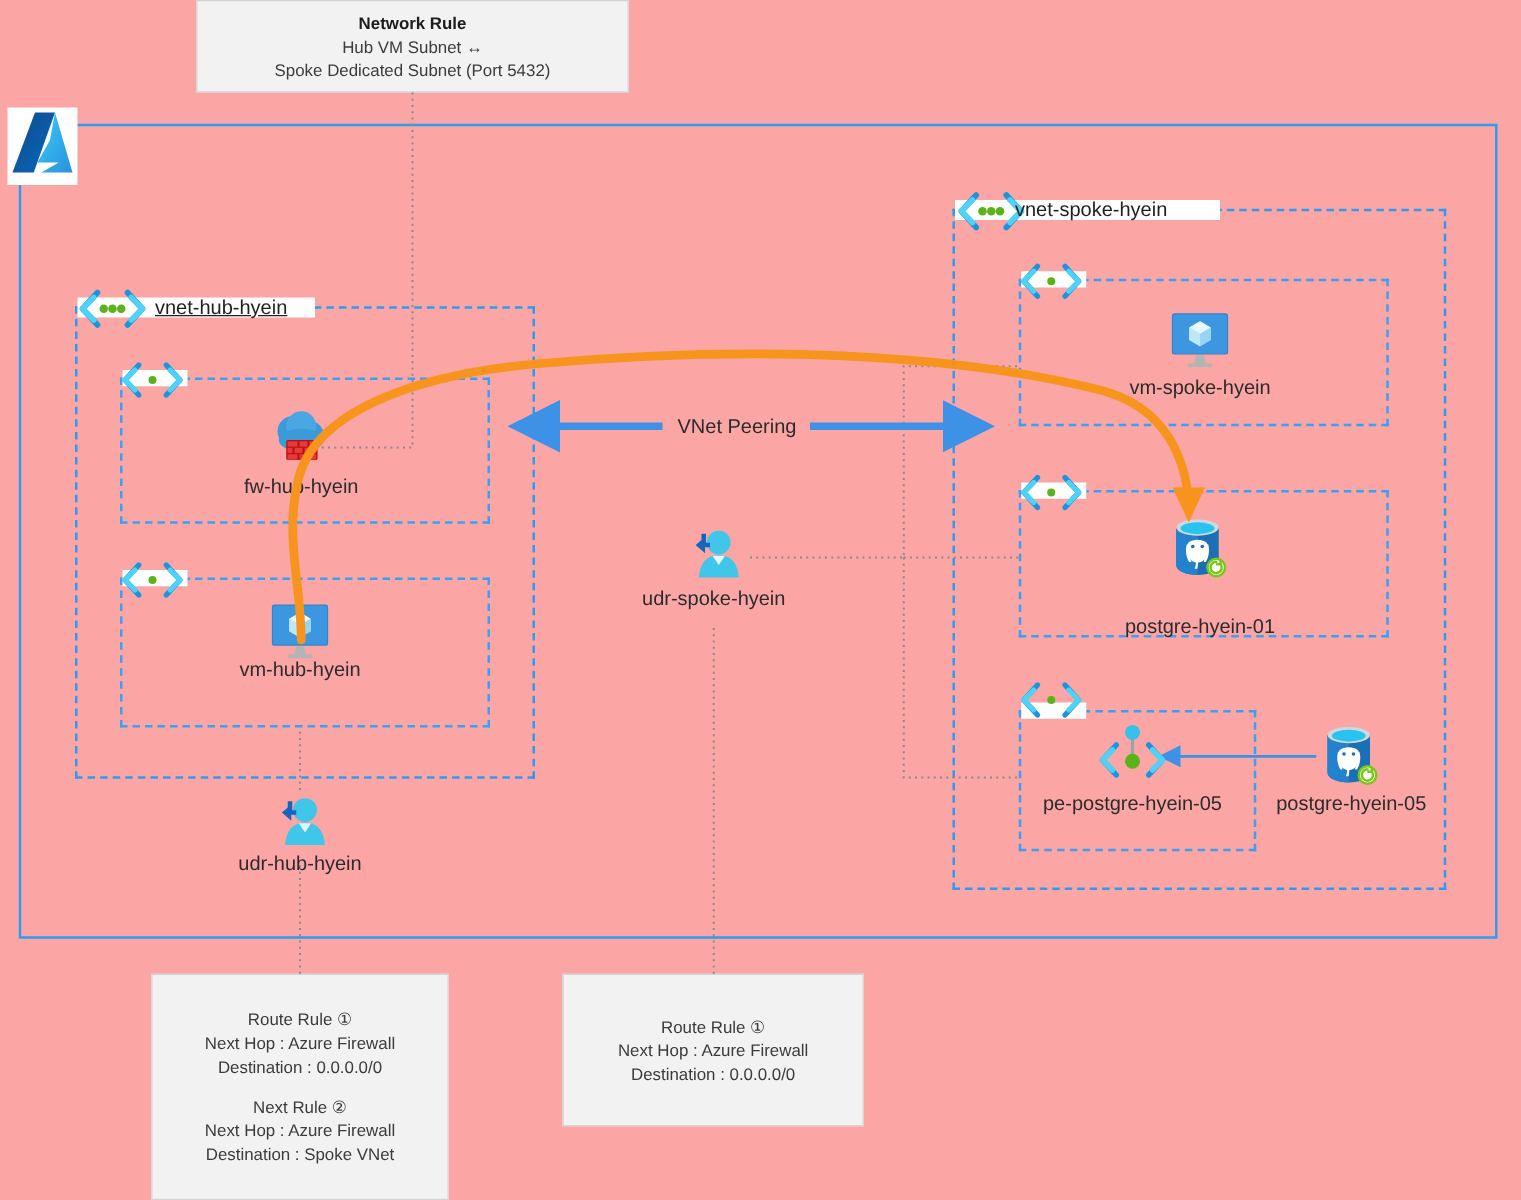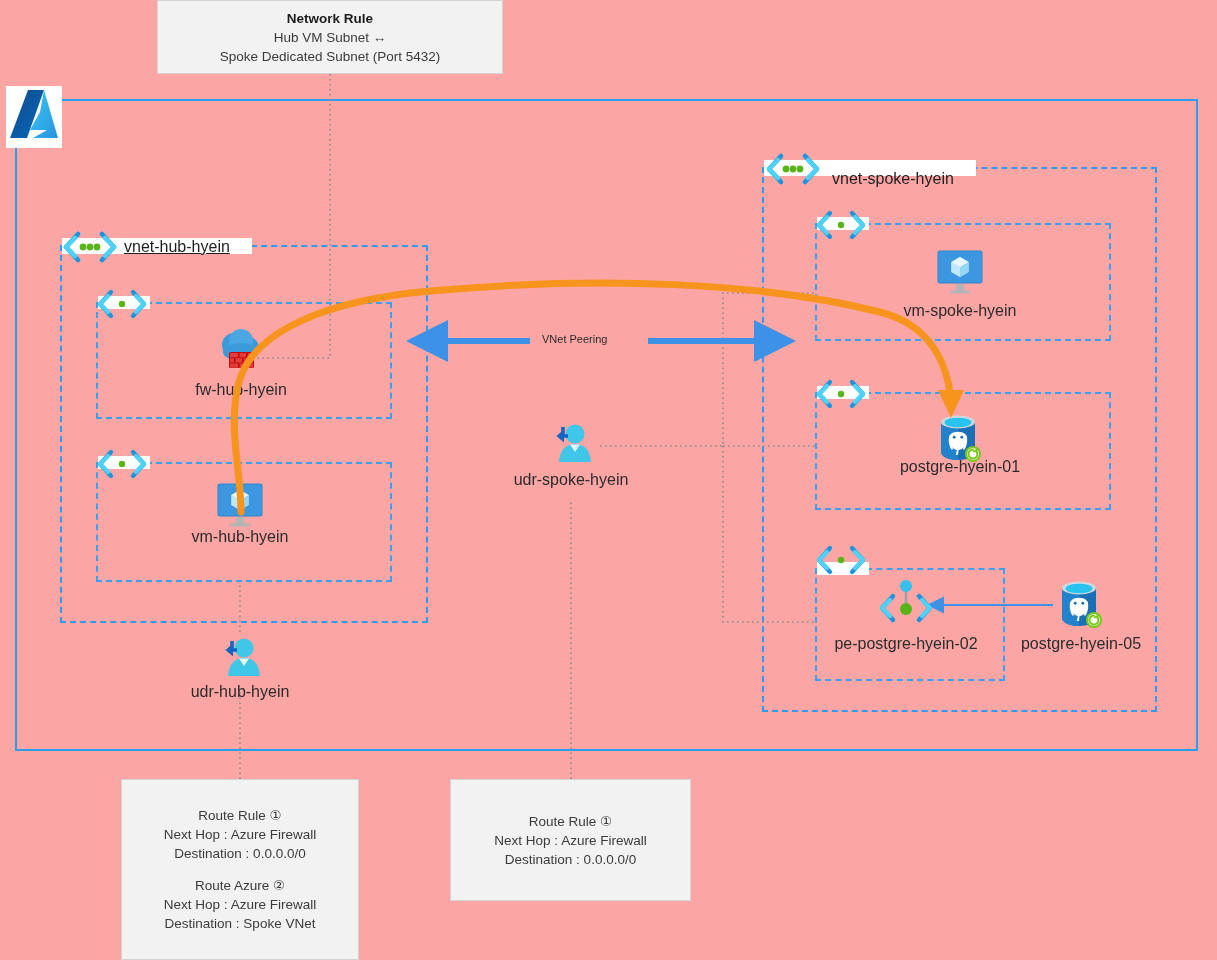--- a/index.html
+++ b/index.html
@@ -75,21 +75,21 @@
   }
   .vnet-label{
     position:absolute;
     font-size:16px;
     color:#1f1f1f;
     white-space:nowrap;
     z-index:6;
   }
   .peering-label{
     position:absolute;
-    font-size:11px;
+    font-size:16px;
     color:#2b2b2b;
     white-space:nowrap;
     z-index:6;
   }
 
   
   .icon{position:absolute;z-index:5;}
   svg{display:block;overflow:visible;}
 
   
@@ -106,21 +106,21 @@
     <div class="note-title note-line">Network Rule</div>
     <div class="note-line">Hub VM Subnet ↔</div>
     <div class="note-line">Spoke Dedicated Subnet (Port 5432)</div>
   </div>
 
   <div class="note-box" style="left:121px;top:779px;width:238px;height:181px;">
     <div class="note-line">Route Rule ①</div>
     <div class="note-line">Next Hop : Azure Firewall</div>
     <div class="note-line">Destination : 0.0.0.0/0</div>
     <div class="note-gap"></div>
-    <div class="note-line">Route Azure ②</div>
+    <div class="note-line">Next Rule ②</div>
     <div class="note-line">Next Hop : Azure Firewall</div>
     <div class="note-line">Destination : Spoke VNet</div>
   </div>
 
   <div class="note-box" style="left:450px;top:779px;width:241px;height:122px;">
     <div class="note-line">Route Rule ①</div>
     <div class="note-line">Next Hop : Azure Firewall</div>
     <div class="note-line">Destination : 0.0.0.0/0</div>
   </div>
 
@@ -253,21 +253,21 @@
     <svg width="56" height="30" viewBox="0 0 56 30">
       <path d="M16,2 L4,15 L16,28" fill="none" stroke="#1b93dd" stroke-width="4.5" stroke-linecap="round" stroke-linejoin="round"></path>
       <path d="M13,6 L4,15 L13,24" fill="none" stroke="#4fd2f7" stroke-width="4.5" stroke-linecap="round" stroke-linejoin="round"></path>
       <path d="M40,2 L52,15 L40,28" fill="none" stroke="#1b93dd" stroke-width="4.5" stroke-linecap="round" stroke-linejoin="round"></path>
       <path d="M43,6 L52,15 L43,24" fill="none" stroke="#4fd2f7" stroke-width="4.5" stroke-linecap="round" stroke-linejoin="round"></path>
       <circle cx="21" cy="15" r="3.4" fill="#59b41a"></circle>
       <circle cx="28" cy="15" r="3.4" fill="#59b41a"></circle>
       <circle cx="35" cy="15" r="3.4" fill="#59b41a"></circle>
     </svg>
   </div>
-  <div class="vnet-label" style="left:832px;top:160px;margin-top:10px;">vnet-spoke-hyein</div>
+  <div class="vnet-label" style="left:812px;top:160px;">vnet-spoke-hyein</div>
 
   <div class="subnet-box" style="left:815px;top:223px;width:296px;height:118px;"></div>
   <div class="label-mask" style="left:817px;top:217px;width:52px;height:13px;"></div>
   <div class="icon" style="left:815px;top:211px;width:52px;height:28px;z-index:6;">
     <svg width="52" height="28" viewBox="0 0 52 28">
       <path d="M15,2 L4,14 L15,26" fill="none" stroke="#1b93dd" stroke-width="4.2" stroke-linecap="round" stroke-linejoin="round"></path>
       <path d="M12,6 L4,14 L12,22" fill="none" stroke="#4fd2f7" stroke-width="4.2" stroke-linecap="round" stroke-linejoin="round"></path>
       <path d="M37,2 L48,14 L37,26" fill="none" stroke="#1b93dd" stroke-width="4.2" stroke-linecap="round" stroke-linejoin="round"></path>
       <path d="M40,6 L48,14 L40,22" fill="none" stroke="#4fd2f7" stroke-width="4.2" stroke-linecap="round" stroke-linejoin="round"></path>
       <circle cx="26" cy="14" r="3.2" fill="#59b41a"></circle>
@@ -316,21 +316,21 @@
       </g>
       <g transform="translate(22,30) scale(0.95)" fill="#1a6fb5">
         <circle cx="-4" cy="-5" r="1.5"></circle>
         <circle cx="4" cy="-5" r="1.5"></circle>
       </g>
       <circle cx="37" cy="42" r="8" fill="#7cc61b"></circle>
       <circle cx="37" cy="42" r="6" fill="#ffffff"></circle>
       <path d="M37,37.5 A4.5,4.5 0 1 0 40.5,39.3 L40.5,36.5 M40.5,39.3 L37.7,39.3" fill="none" stroke="#7cc61b" stroke-width="2" stroke-linecap="round"></path>
     </svg>
   </div>
-  <div class="node-label" style="left:885px;top:458px;width:150px;">postgre-hyein-01</div>
+  <div class="node-label" style="left:885px;top:493px;width:150px;">postgre-hyein-01</div>
 
   <div class="subnet-box" style="left:815px;top:568px;width:190px;height:113px;"></div>
   <div class="label-mask" style="left:817px;top:562px;width:52px;height:13px;"></div>
   <div class="icon" style="left:815px;top:546px;width:52px;height:28px;z-index:6;">
     <svg width="52" height="28" viewBox="0 0 52 28">
       <path d="M15,2 L4,14 L15,26" fill="none" stroke="#1b93dd" stroke-width="4.2" stroke-linecap="round" stroke-linejoin="round"></path>
       <path d="M12,6 L4,14 L12,22" fill="none" stroke="#4fd2f7" stroke-width="4.2" stroke-linecap="round" stroke-linejoin="round"></path>
       <path d="M37,2 L48,14 L37,26" fill="none" stroke="#1b93dd" stroke-width="4.2" stroke-linecap="round" stroke-linejoin="round"></path>
       <path d="M40,6 L48,14 L40,22" fill="none" stroke="#4fd2f7" stroke-width="4.2" stroke-linecap="round" stroke-linejoin="round"></path>
       <circle cx="26" cy="14" r="3.2" fill="#59b41a"></circle>
@@ -341,21 +341,21 @@
     <svg width="60" height="50" viewBox="0 0 60 50">
       <line x1="30" y1="10" x2="30" y2="30" stroke="#9aa3a8" stroke-width="2.6"></line>
       <path d="M17,18 L6,30 L17,42" fill="none" stroke="#1b93dd" stroke-width="4.4" stroke-linecap="round" stroke-linejoin="round"></path>
       <path d="M14,22 L6,30 L14,38" fill="none" stroke="#4fd2f7" stroke-width="4.4" stroke-linecap="round" stroke-linejoin="round"></path>
       <path d="M43,18 L54,30 L43,42" fill="none" stroke="#1b93dd" stroke-width="4.4" stroke-linecap="round" stroke-linejoin="round"></path>
       <path d="M46,22 L54,30 L46,38" fill="none" stroke="#4fd2f7" stroke-width="4.4" stroke-linecap="round" stroke-linejoin="round"></path>
       <circle cx="30" cy="8" r="6" fill="#35c1ec"></circle>
       <circle cx="30" cy="31" r="6" fill="#59b41a"></circle>
     </svg>
   </div>
-  <div class="node-label" style="left:831px;top:635px;width:150px;">pe-postgre-hyein-02</div>
+  <div class="node-label" style="left:831px;top:635px;width:150px;">pe-postgre-hyein-05</div>
 
   <div class="icon" style="left:1057px;top:578px;width:48px;height:52px;">
     <svg width="48" height="52" viewBox="0 0 48 52">
       <path d="M5,10 L5,40 C5,45 13.5,48 22,48 C30.5,48 39,45 39,40 L39,10 Z" fill="#1a6fb5"></path>
       <path d="M5,10 L5,40 C5,45 13.5,48 22,48 L22,10 Z" fill="#2382cc"></path>
       <ellipse cx="22" cy="10" rx="17" ry="6.5" fill="#cfd8dc"></ellipse>
       <ellipse cx="22" cy="10.5" rx="13.5" ry="4.8" fill="#29c3f0"></ellipse>
       <g transform="translate(22,30) scale(0.95)" fill="#ffffff">
         <path d="M-9,-7 C-10.5,-2 -9.5,4 -7,8 L-5.2,8 C-6.6,3.5 -6.8,-1 -6,-5 Z"></path>
         <path d="M9,-7 C10.5,-2 9.5,4 7,8 L5.2,8 C6.6,3.5 6.8,-1 6,-5 Z"></path>

